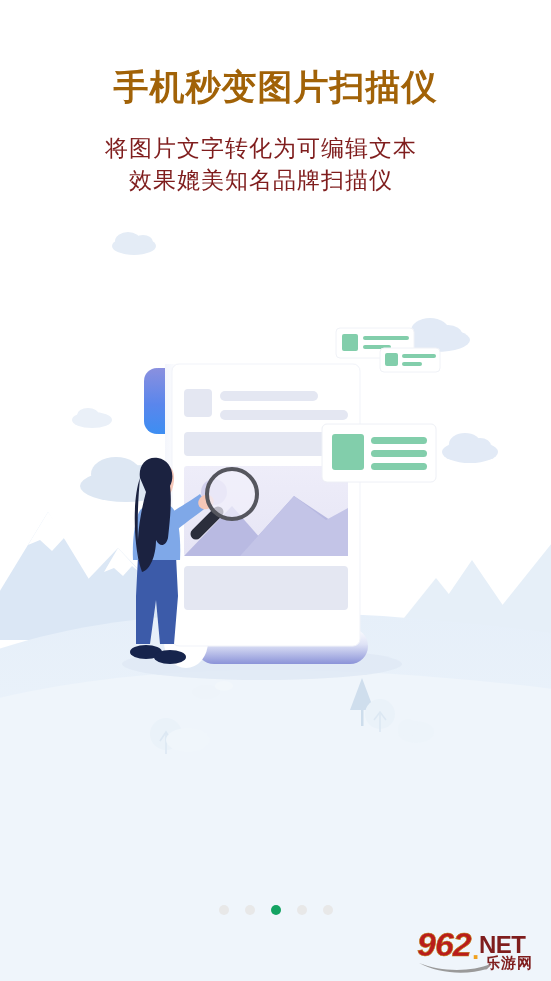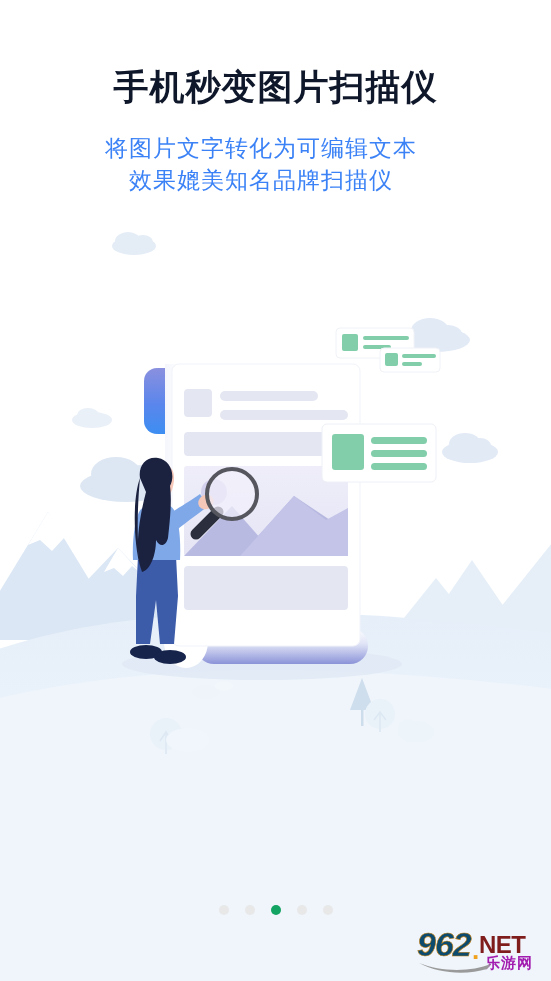--- a/index.html
+++ b/index.html
@@ -30,30 +30,30 @@
   
   .headline {
     position: absolute;
     top: 68px;
     left: 0;
     width: 551px;
     text-align: center;
     font-size: 35px;
     font-weight: bold;
     letter-spacing: 1px;
-    color: #0f172a;
+    color: #a16207;
     line-height: 1.1;
   }
   .sub-line {
     position: absolute;
     left: 0;
     width: 522px;
     text-align: center;
     font-size: 23px;
-    color: #3b82f6;
+    color: #7f1d1d;
     letter-spacing: 1px;
     line-height: 1.35;
   }
   .sub-line.l1 { top: 133px; }
   .sub-line.l2 { top: 165px; }
 
   
   .illustration {
     position: absolute;
     left: 0; top: 0;
@@ -89,21 +89,21 @@
     width: 128px;
     height: 52px;
   }
   .wm-962 {
     position: absolute;
     left: 0; top: 2px;
     font-size: 34px;
     font-weight: bold;
     font-style: italic;
     letter-spacing: -1px;
-    color: #0c4a6e;
+    color: #b91c1c;
     -webkit-text-stroke: 0.6px #c07c10;
     line-height: 1;
   }
   .wm-net {
     position: absolute;
     left: 62px; top: 8px;
     font-size: 24px;
     font-weight: bold;
     color: #7f1d1d;
     letter-spacing: -0.5px;
@@ -115,21 +115,21 @@
     font-size: 26px;
     font-weight: bold;
     color: #f0a11e;
     line-height: 1;
   }
   .wm-cn {
     position: absolute;
     left: 68px; top: 30px;
     font-size: 15px;
     font-weight: bold;
-    color: #a21caf;
+    color: #7f1d1d;
     letter-spacing: 1px;
     line-height: 1;
   }
   .wm-swoosh {
     position: absolute;
     left: 0; top: 34px;
     width: 78px; height: 14px;
   }
 </style>
 </head>

